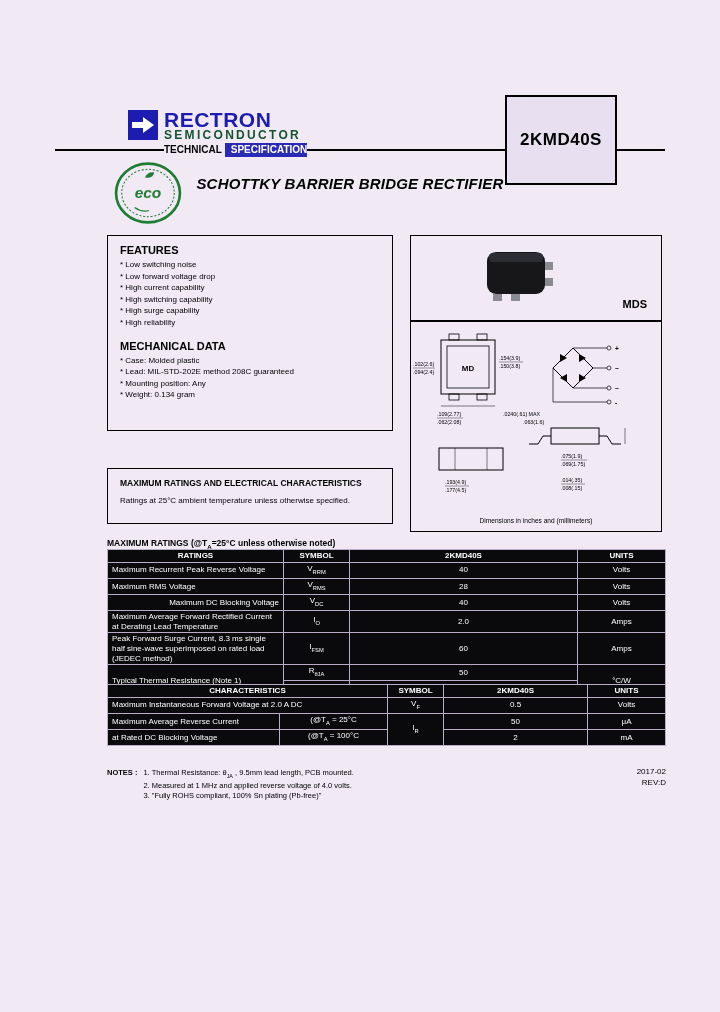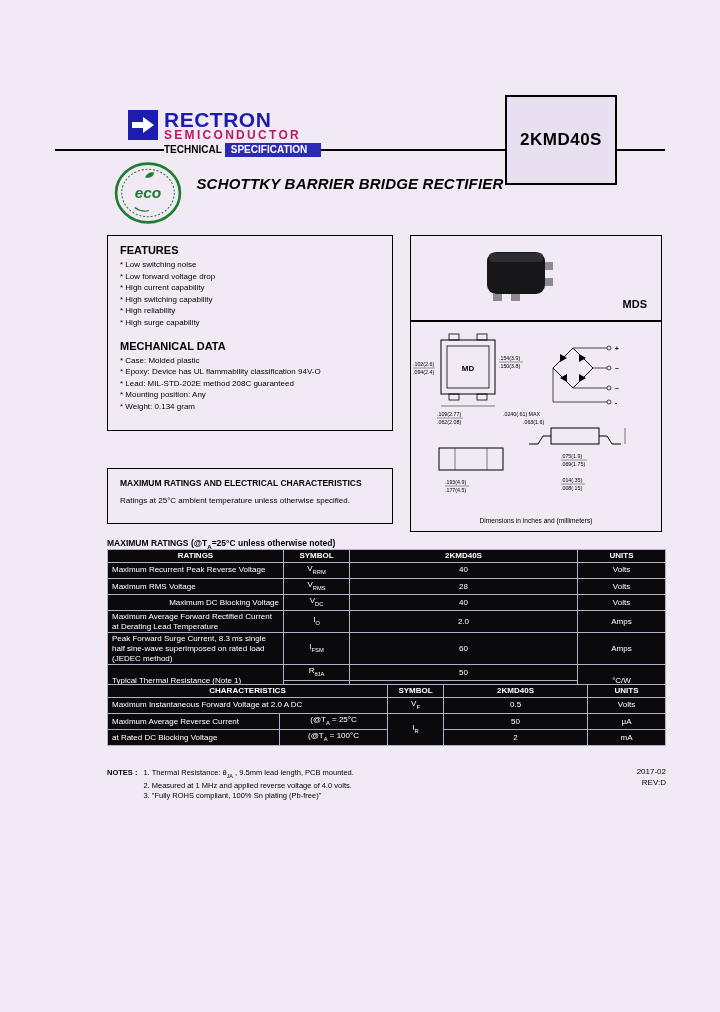--- a/index.html
+++ b/index.html
@@ -8,24 +8,24 @@
   .page{position:relative;width:720px;height:1012px;background:#f1eaf5;overflow:hidden;}
 
   .hline{position:absolute;height:2px;background:#000;top:149px;}
   .hline-left{left:55px;width:450px;}
   .hline-right{left:617px;width:48px;}
 
   .brand{position:absolute;left:128px;top:110px;z-index:2;}
   .brand-row{display:flex;align-items:flex-start;gap:6px;}
   .brand-icon{width:30px;height:30px;flex:0 0 auto;}
   .brand-name{font-size:21px;font-weight:bold;color:#1c1cb0;letter-spacing:.5px;line-height:19px;}
-  .brand-sub{font-size:12px;font-weight:bold;color:#be185d;letter-spacing:2.3px;line-height:13px;}
+  .brand-sub{font-size:12px;font-weight:bold;color:#14532d;letter-spacing:2.3px;line-height:13px;}
   .techspec{margin-top:2px;margin-left:36px;font-size:10px;font-weight:bold;white-space:nowrap;}
   .tech{color:#000;background:#f1eaf5;padding:0 3px 0 0;position:relative;z-index:2;}
-  .spec{color:#fff;background:#2a2ab4;padding:1px 14px 2px 6px;position:relative;z-index:2;}
+  .spec{color:#fff;background:#2a2ab4;padding:1px 0 2px 6px;position:relative;z-index:2;}
 
   .partbox{position:absolute;left:505px;top:95px;width:112px;height:90px;border:2px solid #000;
            background:#e8e0f0;display:flex;align-items:center;justify-content:center;
            font-size:17px;font-weight:bold;letter-spacing:.5px;z-index:3;}
 
   .eco{position:absolute;left:114px;top:162px;width:68px;height:62px;}
 
   .title{position:absolute;left:190px;top:175px;width:320px;text-align:center;
          font-size:15px;font-weight:bold;font-style:italic;letter-spacing:.2px;}
   .subtitle{position:absolute;left:190px;top:200px;width:320px;text-align:center;
@@ -102,27 +102,26 @@
 
   <div class="title">SCHOTTKY BARRIER BRIDGE RECTIFIER</div>
 
   <div class="featbox">
     <div class="boxhead">FEATURES</div>
     <div class="small">
         <div>* Low switching noise</div>
         <div>* Low forward voltage drop</div>
         <div>* High current capability</div>
         <div>* High switching capability</div>
+        <div>* High surge capability</div>
         <div>* High reliability</div>
-        <div>* High surge capability</div>
       </div>
     <div class="boxhead mt">MECHANICAL DATA</div>
     <div class="small">
         <div>* Case: Molded plastic</div>
-        <div>* Epoxy: Device has UL flammability classification 94V-O</div>
         <div>* Lead: MIL-STD-202E method 208C guaranteed</div>
         <div>* Mounting position: Any</div>
         <div>* Weight: 0.134 gram</div>
       </div>
   </div>
 
   <div class="notebox">
     <div class="notehead">MAXIMUM RATINGS AND ELECTRICAL CHARACTERISTICS</div>
     <div class="small">Ratings at 25°C ambient temperature unless otherwise specified.</div>
   </div>

